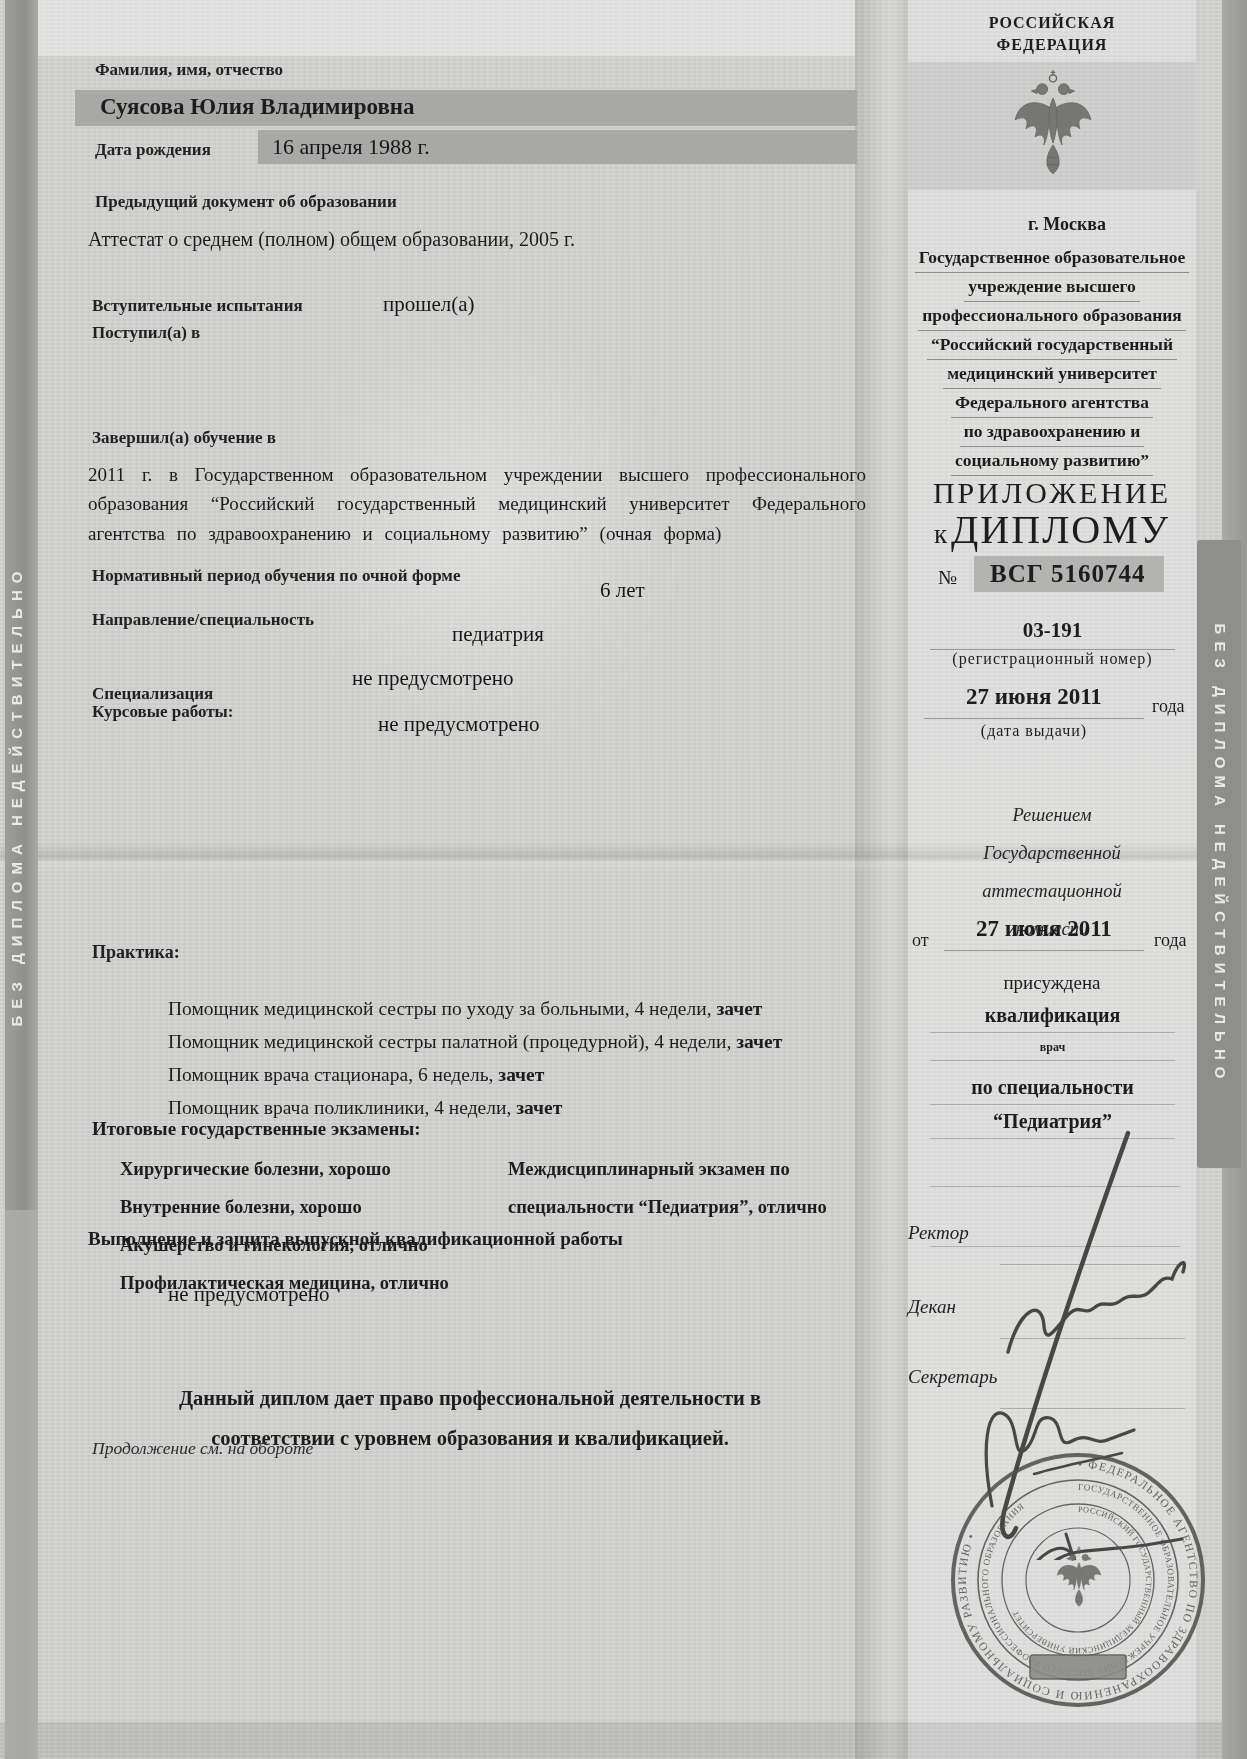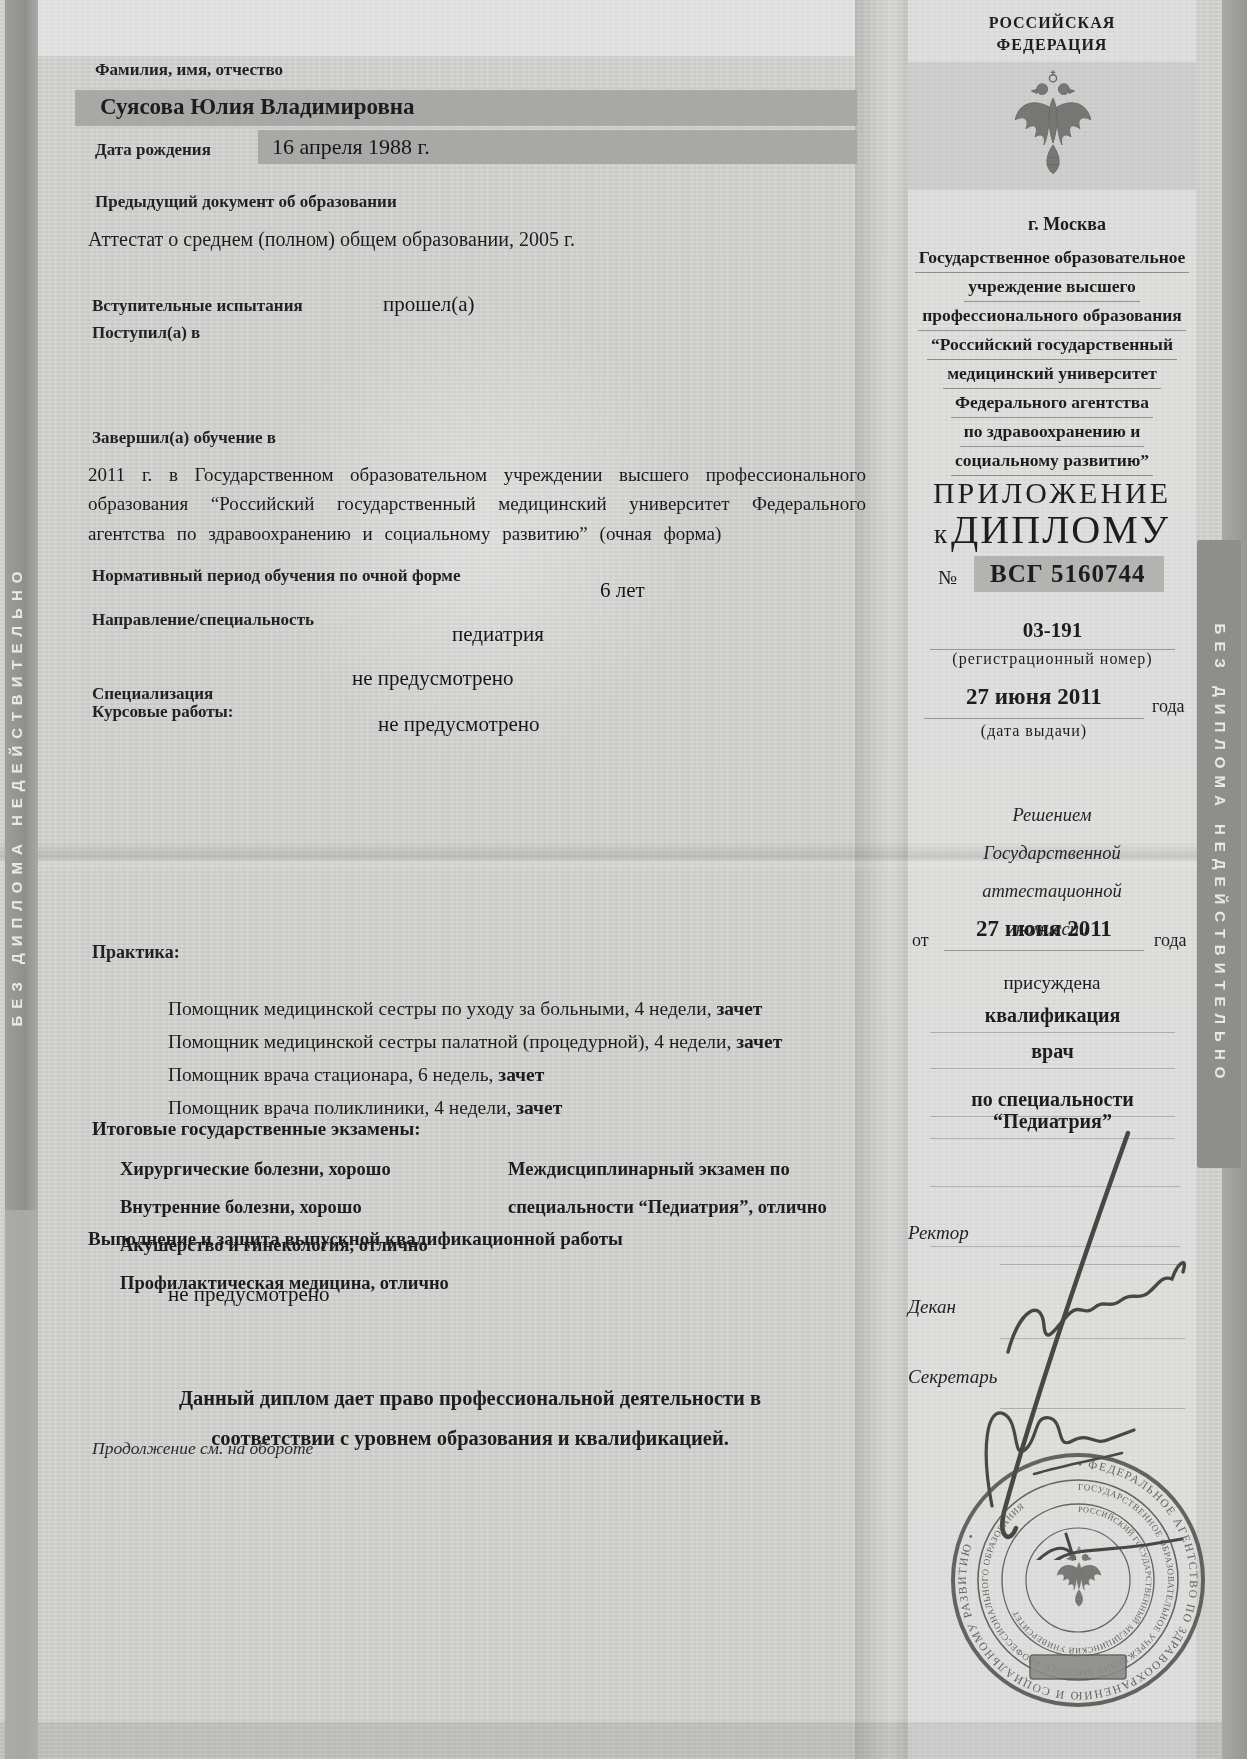--- a/index.html
+++ b/index.html
@@ -177,22 +177,22 @@
     <div>аттестационной</div>
     <div>комиссии</div>
   </div>
 
   <div class="abs" style="left:912px;top:930px;font-size:18px;">от</div>
   <div class="abs rp-center bold rule" style="left:944px;top:916px;width:200px;font-size:23px;padding-bottom:8px;">27 июня 2011</div>
   <div class="abs" style="left:1154px;top:930px;font-size:18px;">года</div>
 
   <div class="abs rp-center" style="left:908px;top:972px;width:288px;font-size:19px;">присуждена</div>
   <div class="abs rp-center bold faint-rule" style="left:930px;top:1004px;width:245px;font-size:20px;padding-bottom:5px;">квалификация</div>
-  <div class="abs rp-center bold faint-rule" style="left:930px;top:1040px;width:245px;font-size:20px;padding-bottom:5px;">врач</div>
-  <div class="abs rp-center bold faint-rule" style="left:930px;top:1076px;width:245px;font-size:20px;padding-bottom:5px;margin-top:12px;">по специальности</div>
+  <div class="abs rp-center bold faint-rule" style="left:930px;top:1040px;width:245px;font-size:12px;padding-bottom:5px;">врач</div>
+  <div class="abs rp-center bold faint-rule" style="left:930px;top:1076px;width:245px;font-size:20px;padding-bottom:5px;">по специальности</div>
   <div class="abs rp-center bold faint-rule" style="left:930px;top:1110px;width:245px;font-size:20px;padding-bottom:5px;">“Педиатрия”</div>
 
   <div class="abs faint-rule" style="left:930px;top:1186px;width:250px;"></div>
   <div class="abs faint-rule" style="left:930px;top:1246px;width:250px;"></div>
 
   <div class="abs sig-label" style="left:908px;top:1222px;">Ректор</div>
   <div class="abs faint-rule" style="left:1000px;top:1264px;width:185px;"></div>
   <div class="abs sig-label" style="left:908px;top:1296px;">Декан</div>
   <div class="abs faint-rule" style="left:1000px;top:1338px;width:185px;"></div>
   <div class="abs sig-label" style="left:908px;top:1366px;">Секретарь</div>

